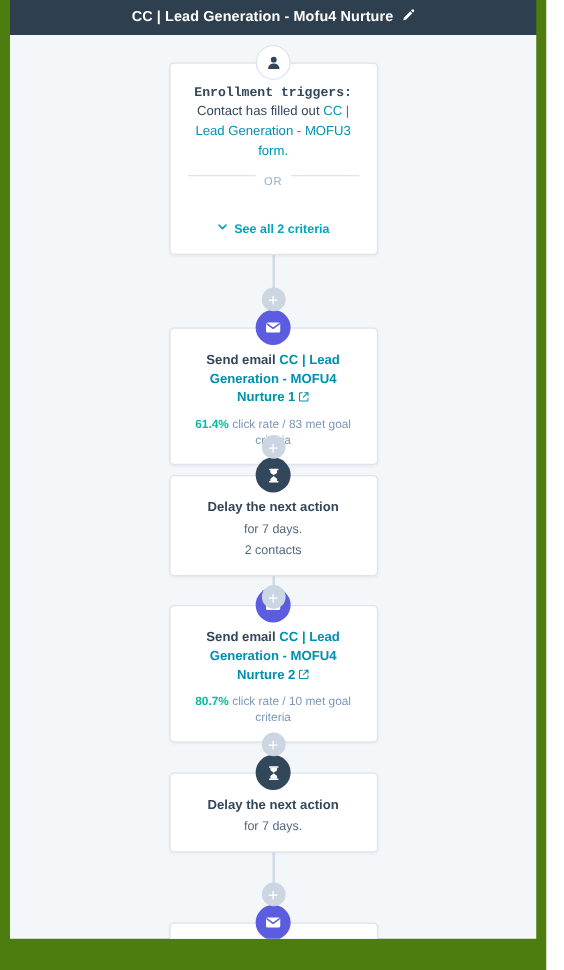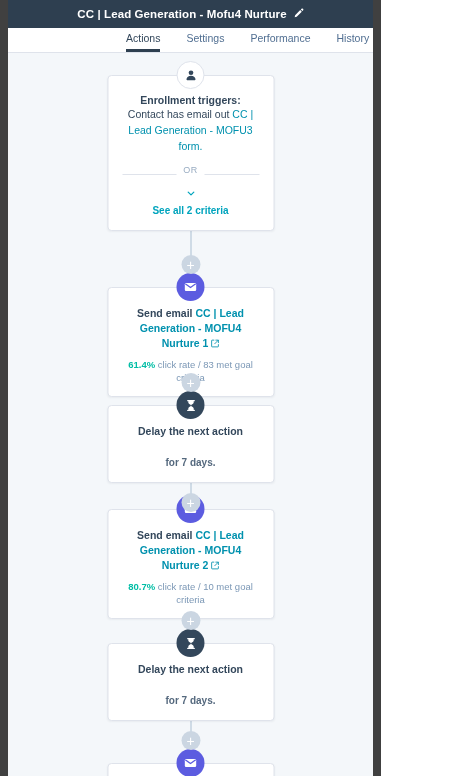--- a/index.html
+++ b/index.html
@@ -7,23 +7,23 @@
   html, body {
     width: 451px;
     height: 776px;
     background: #ffffff;
     font-family: "Liberation Sans", sans-serif;
     overflow: hidden;
   }
 
   .app {
     position: relative;
-    width: 381px;
+    width: 437px;
     height: 776px;
-    background: #404040;
+    background: #4d7c0f;
     padding: 0 8px;
   }
 
   
   .titlebar {
     height: 28px;
     background: #2e3f50;
     display: flex;
     align-items: center;
     justify-content: center;
@@ -151,49 +151,49 @@
     color: #33475b;
     line-height: 1.45;
   }
   .card-title .link {
     color: #0091ae;
   }
   .card-sub {
     font-size: 10px;
     color: #55697e;
     line-height: 1.5;
-    margin-top: 16px;
-    font-weight: bold;
+    margin-top: 2px;
   }
   .card-stats {
     font-size: 9.5px;
     color: #7c98b6;
     margin-top: 5px;
     line-height: 1.4;
   }
   .card-stats .pct { color: #00bda5; font-weight: bold; }
 
   .trigger-head {
     font-size: 10.5px;
     font-weight: bold;
     color: #33475b;
+    font-family: Liberation Mono, monospace;
   }
   .trigger-body {
     font-size: 10.5px;
     color: #33475b;
     line-height: 1.5;
     margin-top: 1px;
   }
   .trigger-body .link { color: #0091ae; }
 
   .or-row {
     display: flex;
-    align-items: flex-end;
+    align-items: flex-start;
     gap: 7px;
-    margin: 11px 2px 14px;
+    margin: 11px 2px 27px;
   }
   .or-line {
     flex: 1;
     height: 1px;
     background: #dfe3eb;
   }
   .or-text {
     font-size: 9px;
     color: #99acc2;
     letter-spacing: 0.6px;
@@ -202,66 +202,59 @@
   .criteria-link {
     display: flex;
     align-items: center;
     justify-content: center;
     gap: 5px;
     font-size: 10px;
     font-weight: bold;
     color: #00a4bd;
     cursor: pointer;
     padding-bottom: 2px;
-    flex-direction: column;
   }
 
   .ext-icon { display: inline-block; vertical-align: -1px; margin-left: 2px; }
 </style>
 </head>
 <body>
 
 <div class="app">
 
   <div class="titlebar">
     <span class="titlebar-text">CC | Lead Generation - Mofu4 Nurture</span>
     <span class="pencil-icon">
       <svg width="11" height="11" viewBox="0 0 16 16">
         <path d="M12.3 1.2a1.6 1.6 0 0 1 2.3 2.3l-.9.9-2.3-2.3.9-.9zM10.5 3l2.3 2.3-7.4 7.4-3 .7.7-3L10.5 3z" fill="#ffffff"></path>
       </svg>
     </span>
   </div>
 
-  <div class="tabs">
-    <div class="tab active">Actions</div>
-    <div class="tab">Settings</div>
-    <div class="tab">Performance</div>
-    <div class="tab">History</div>
-  </div>
 
   <div class="canvas">
 
     <div class="spine" style="top:136px;height:86px;"></div>
     <div class="spine" style="top:248px;height:86px;"></div>
     <div class="spine" style="top:366px;height:88px;"></div>
     <div class="spine" style="top:484px;height:86px;"></div>
     <div class="spine" style="top:602px;height:88px;"></div>
 
     <div class="flow">
 
       <div class="node" style="top:22px;">
         <div class="node-icon trigger">
           <svg width="13" height="13" viewBox="0 0 16 16">
             <circle cx="8" cy="4.6" r="2.9" fill="#33475b"></circle>
             <path d="M8 8.4c-3 0-5.2 1.9-5.6 4.3-.1.6.4 1 .9 1h9.4c.6 0 1-.4.9-1C13.2 10.3 11 8.4 8 8.4z" fill="#33475b"></path>
           </svg>
         </div>
         <div class="card">
           <div class="trigger-head">Enrollment triggers:</div>
-          <div class="trigger-body"><span>Contact has email out </span><span class="link">CC | Lead Generation - MOFU3 form.</span></div>
+          <div class="trigger-body"><span>Contact has filled out </span><span class="link">CC | Lead Generation - MOFU3 form.</span></div>
           <div class="or-row">
             <div class="or-line"></div>
             <div class="or-text">OR</div>
             <div class="or-line"></div>
           </div>
           <div class="criteria-link">
             <span>
               <svg width="9" height="9" viewBox="0 0 16 16">
                   <path d="M3 5.5l5 5 5-5" stroke="#00a4bd" stroke-width="2.2" fill="none" stroke-linecap="round" stroke-linejoin="round"></path>
                 </svg>
@@ -294,20 +287,21 @@
       <div class="node" style="top:352px;">
         <div class="node-icon delay">
           <svg width="13" height="13" viewBox="0 0 16 16">
             <path d="M4 2h8M4 14h8" stroke="#ffffff" stroke-width="1.6" stroke-linecap="round"></path>
             <path d="M4.7 2.5v2.1c0 1.4 3.3 2.2 3.3 3.4 0-1.2 3.3-2 3.3-3.4V2.5H4.7zM4.7 13.5v-2.1c0-1.4 3.3-2.2 3.3-3.4 0 1.2 3.3 2 3.3 3.4v2.1H4.7z" fill="#ffffff"></path>
           </svg>
         </div>
         <div class="card">
           <div class="card-title">Delay the next action</div>
           <div class="card-sub">for 7 days.</div>
+          <div class="card-sub">2 contacts</div>
         </div>
       </div>
 
       <div class="plus" style="top:440px;">+</div>
 
       <div class="node" style="top:456px;">
         <div class="node-icon email">
           <svg width="14" height="14" viewBox="0 0 16 16">
             <rect x="1.5" y="3.5" width="13" height="9" rx="1.4" fill="#ffffff"></rect>
             <path d="M2.4 4.7l5.6 4 5.6-4" stroke="#5c5ce0" stroke-width="1.4" fill="none" stroke-linecap="round" stroke-linejoin="round"></path>

